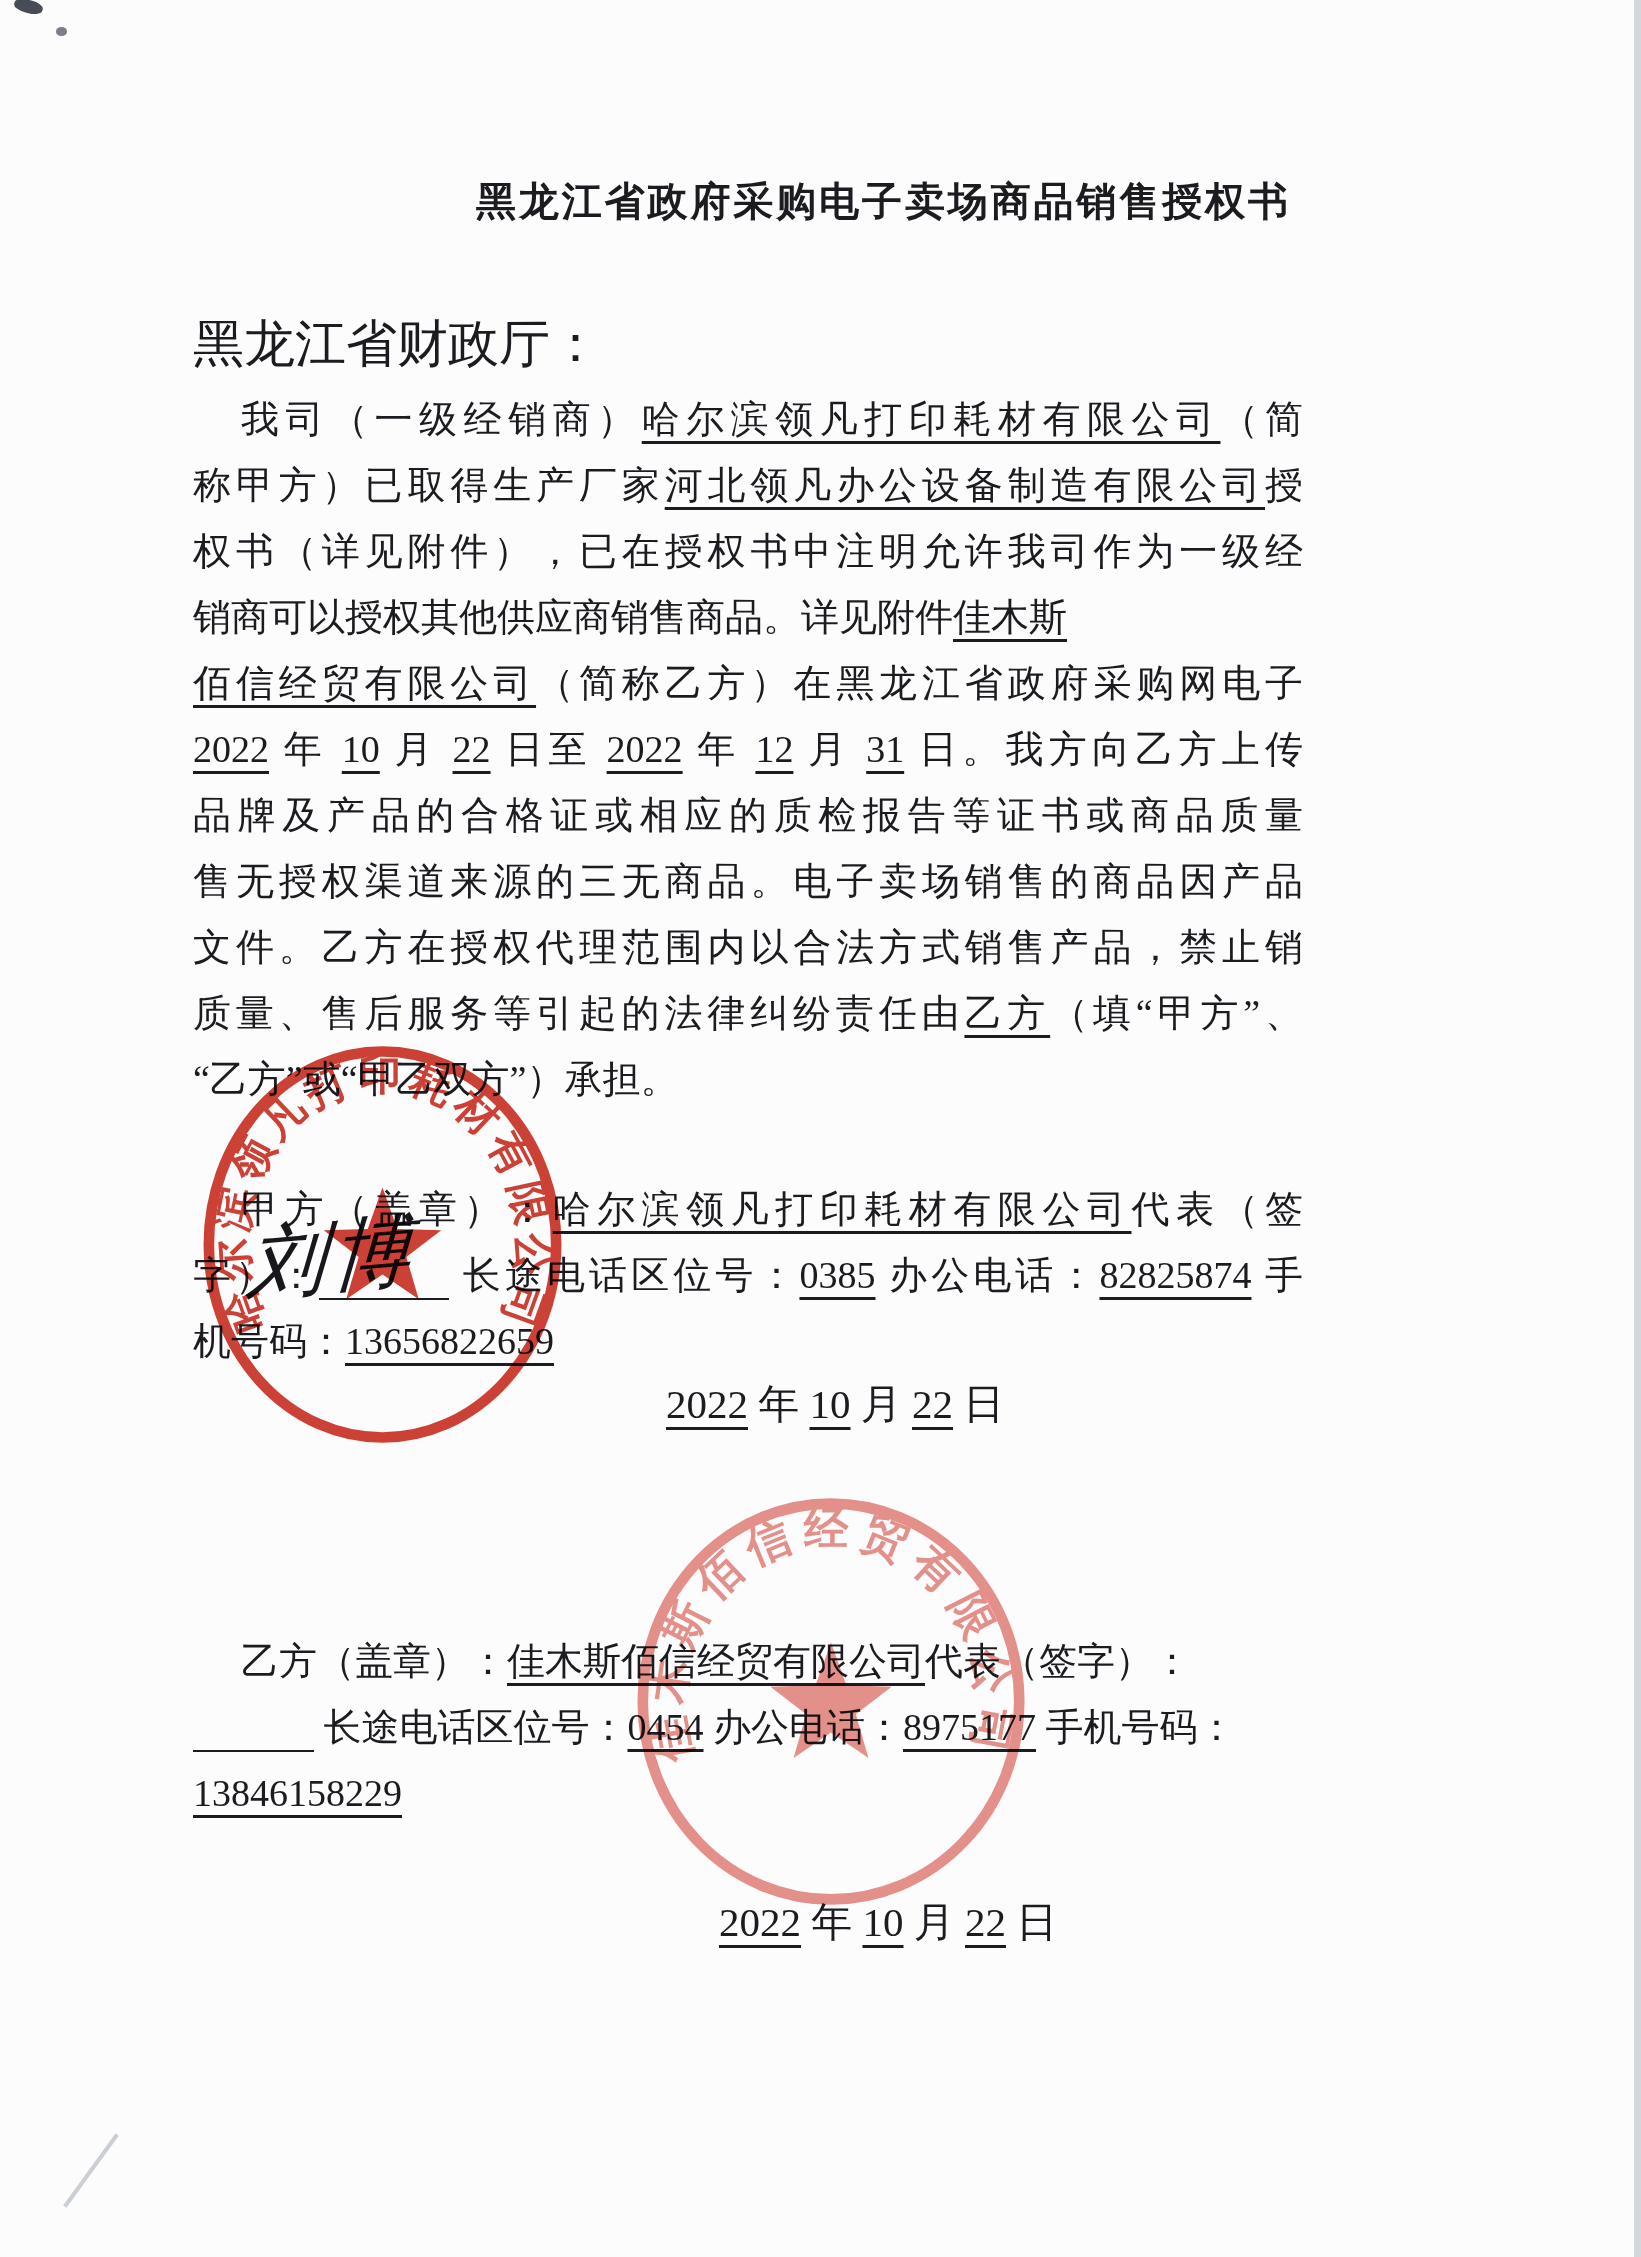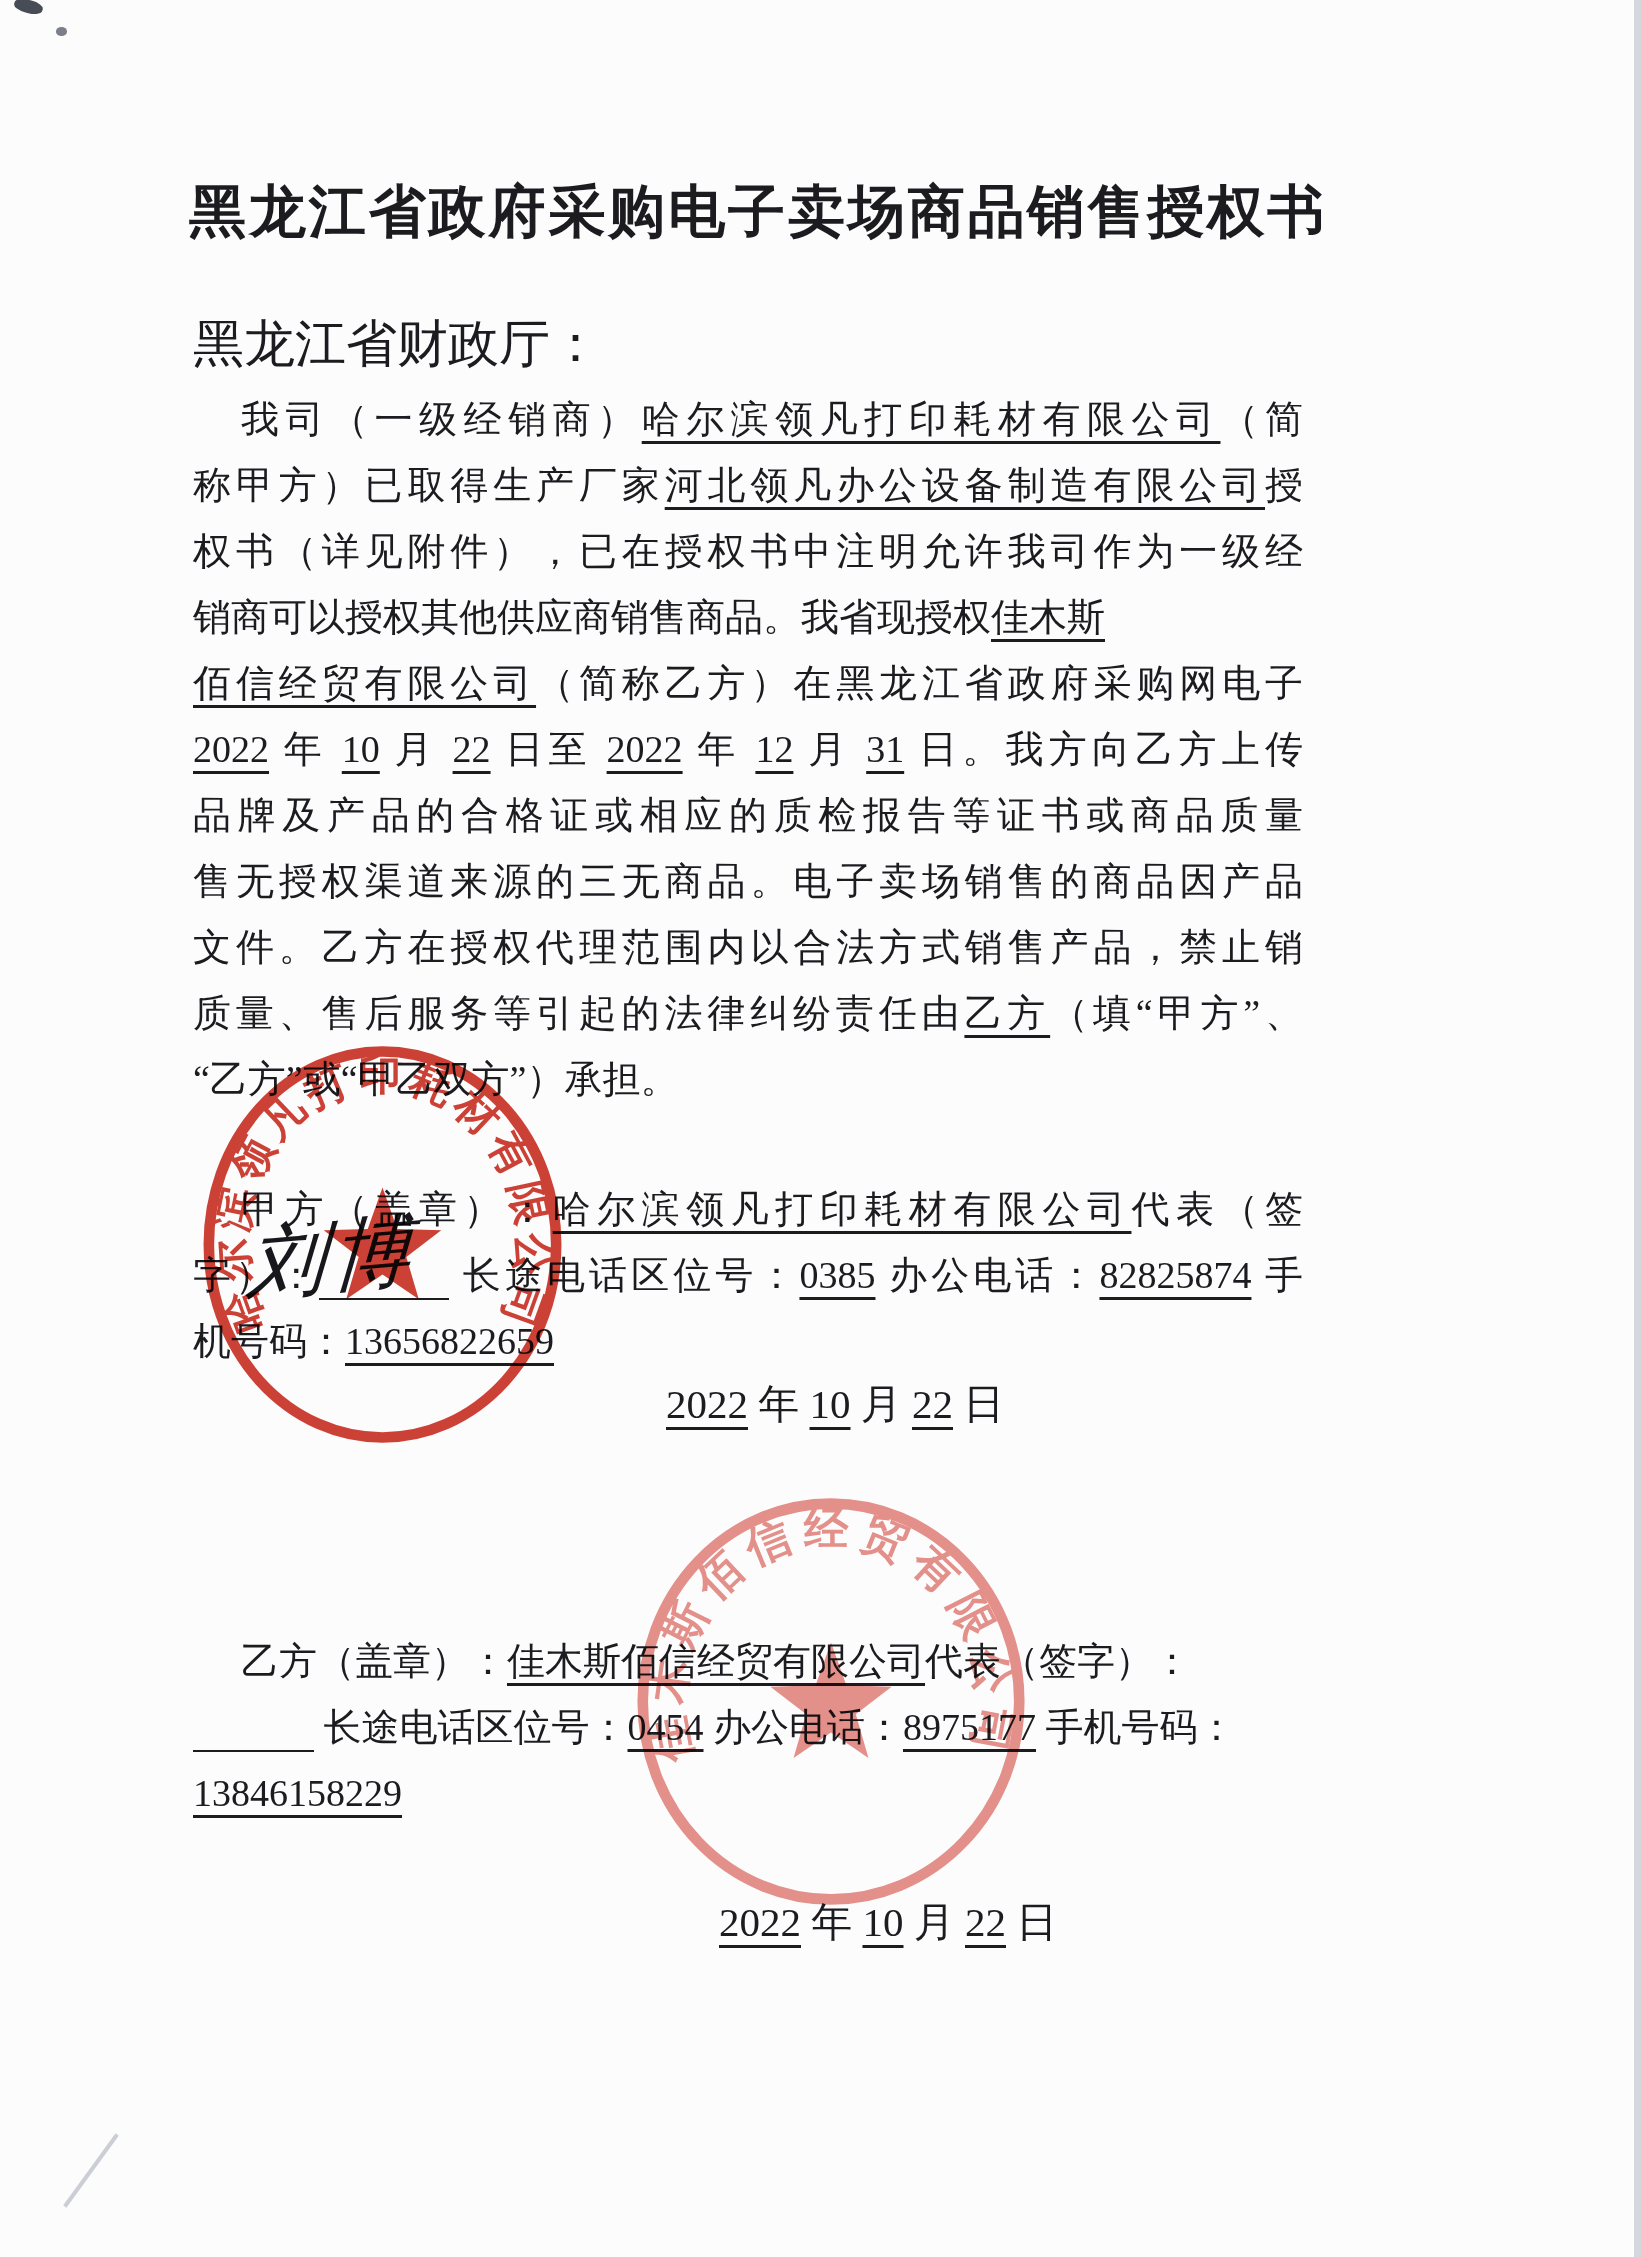--- a/index.html
+++ b/index.html
@@ -3,23 +3,23 @@
 <meta charset="utf-8">
 <style>
   html,body { margin:0; padding:0; background:#e8e8ea; }
   .page {
     position:relative; width:1641px; height:2257px;
     background:#fcfcfd; overflow:hidden;
     font-family:"Liberation Serif","DejaVu Serif",serif;
     color:#1c1c20;
   }
   .title {
-    position:absolute; left:189px; top:174px; width:1110px;
+    position:absolute; left:181px; top:174px; width:1110px;
     text-align:right; font-family:"Liberation Sans","DejaVu Sans",sans-serif;
-    font-weight:bold; font-size:57px; letter-spacing:2.9px; white-space:nowrap;
+    font-weight:bold; font-size:40px; letter-spacing:2.9px; white-space:nowrap;
   }
   .salutation {
     position:absolute; left:193px; top:319px; font-size:51px; line-height:50px;
   }
   .block { position:absolute; left:193px; width:1110px; font-size:38px; }
   .line  { height:66px; line-height:66px; }
   .line.just { text-align:justify; text-align-last:justify; }
   .line.indent { text-indent:48px; }
   .u {
     text-decoration:underline;
@@ -58,21 +58,21 @@
 <div class="page">
 
   <div class="title">黑龙江省政府采购电子卖场商品销售授权书</div>
 
   <div class="salutation">黑龙江省财政厅：</div>
 
   <div class="block" style="top:386px;">
       <div class="line just indent"><span>我司（一级经销商）</span><span class="u">哈尔滨领凡打印耗材有限公司</span><span>（简</span></div>
       <div class="line just"><span>称甲方）已取得生产厂家</span><span class="u">河北领凡办公设备制造有限公司</span><span>授</span></div>
       <div class="line just"><span>权书（详见附件），已在授权书中注明允许我司作为一级经</span></div>
-      <div class="line"><span>销商可以授权其他供应商销售商品。我省现授权</span><span class="u">佳木斯</span></div>
+      <div class="line"><span>销商可以授权其他供应商销售商品。详见附件</span><span class="u">佳木斯</span></div>
       <div class="line just"><span class="u">佰信经贸有限公司</span><span>（简称乙方）在黑龙江省政府采购网电子</span></div>
       <div class="line just"><span class="u">2022</span><span> 年 </span><span class="u">10</span><span> 月 </span><span class="u">22</span><span> 日至 </span><span class="u">2022</span><span> 年 </span><span class="u">12</span><span> 月 </span><span class="u">31</span><span> 日。我方向乙方上传</span></div>
       <div class="line just"><span>品牌及产品的合格证或相应的质检报告等证书或商品质量</span></div>
       <div class="line just"><span>售无授权渠道来源的三无商品。电子卖场销售的商品因产品</span></div>
       <div class="line just"><span>文件。乙方在授权代理范围内以合法方式销售产品，禁止销</span></div>
       <div class="line just"><span>质量、售后服务等引起的法律纠纷责任由</span><span class="u">乙方</span><span>（填“甲方”、</span></div>
       <div class="line"><span>“乙方”或“甲乙双方”）承担。</span></div>
     </div>
 
   <div class="block" style="top:1176px;">

